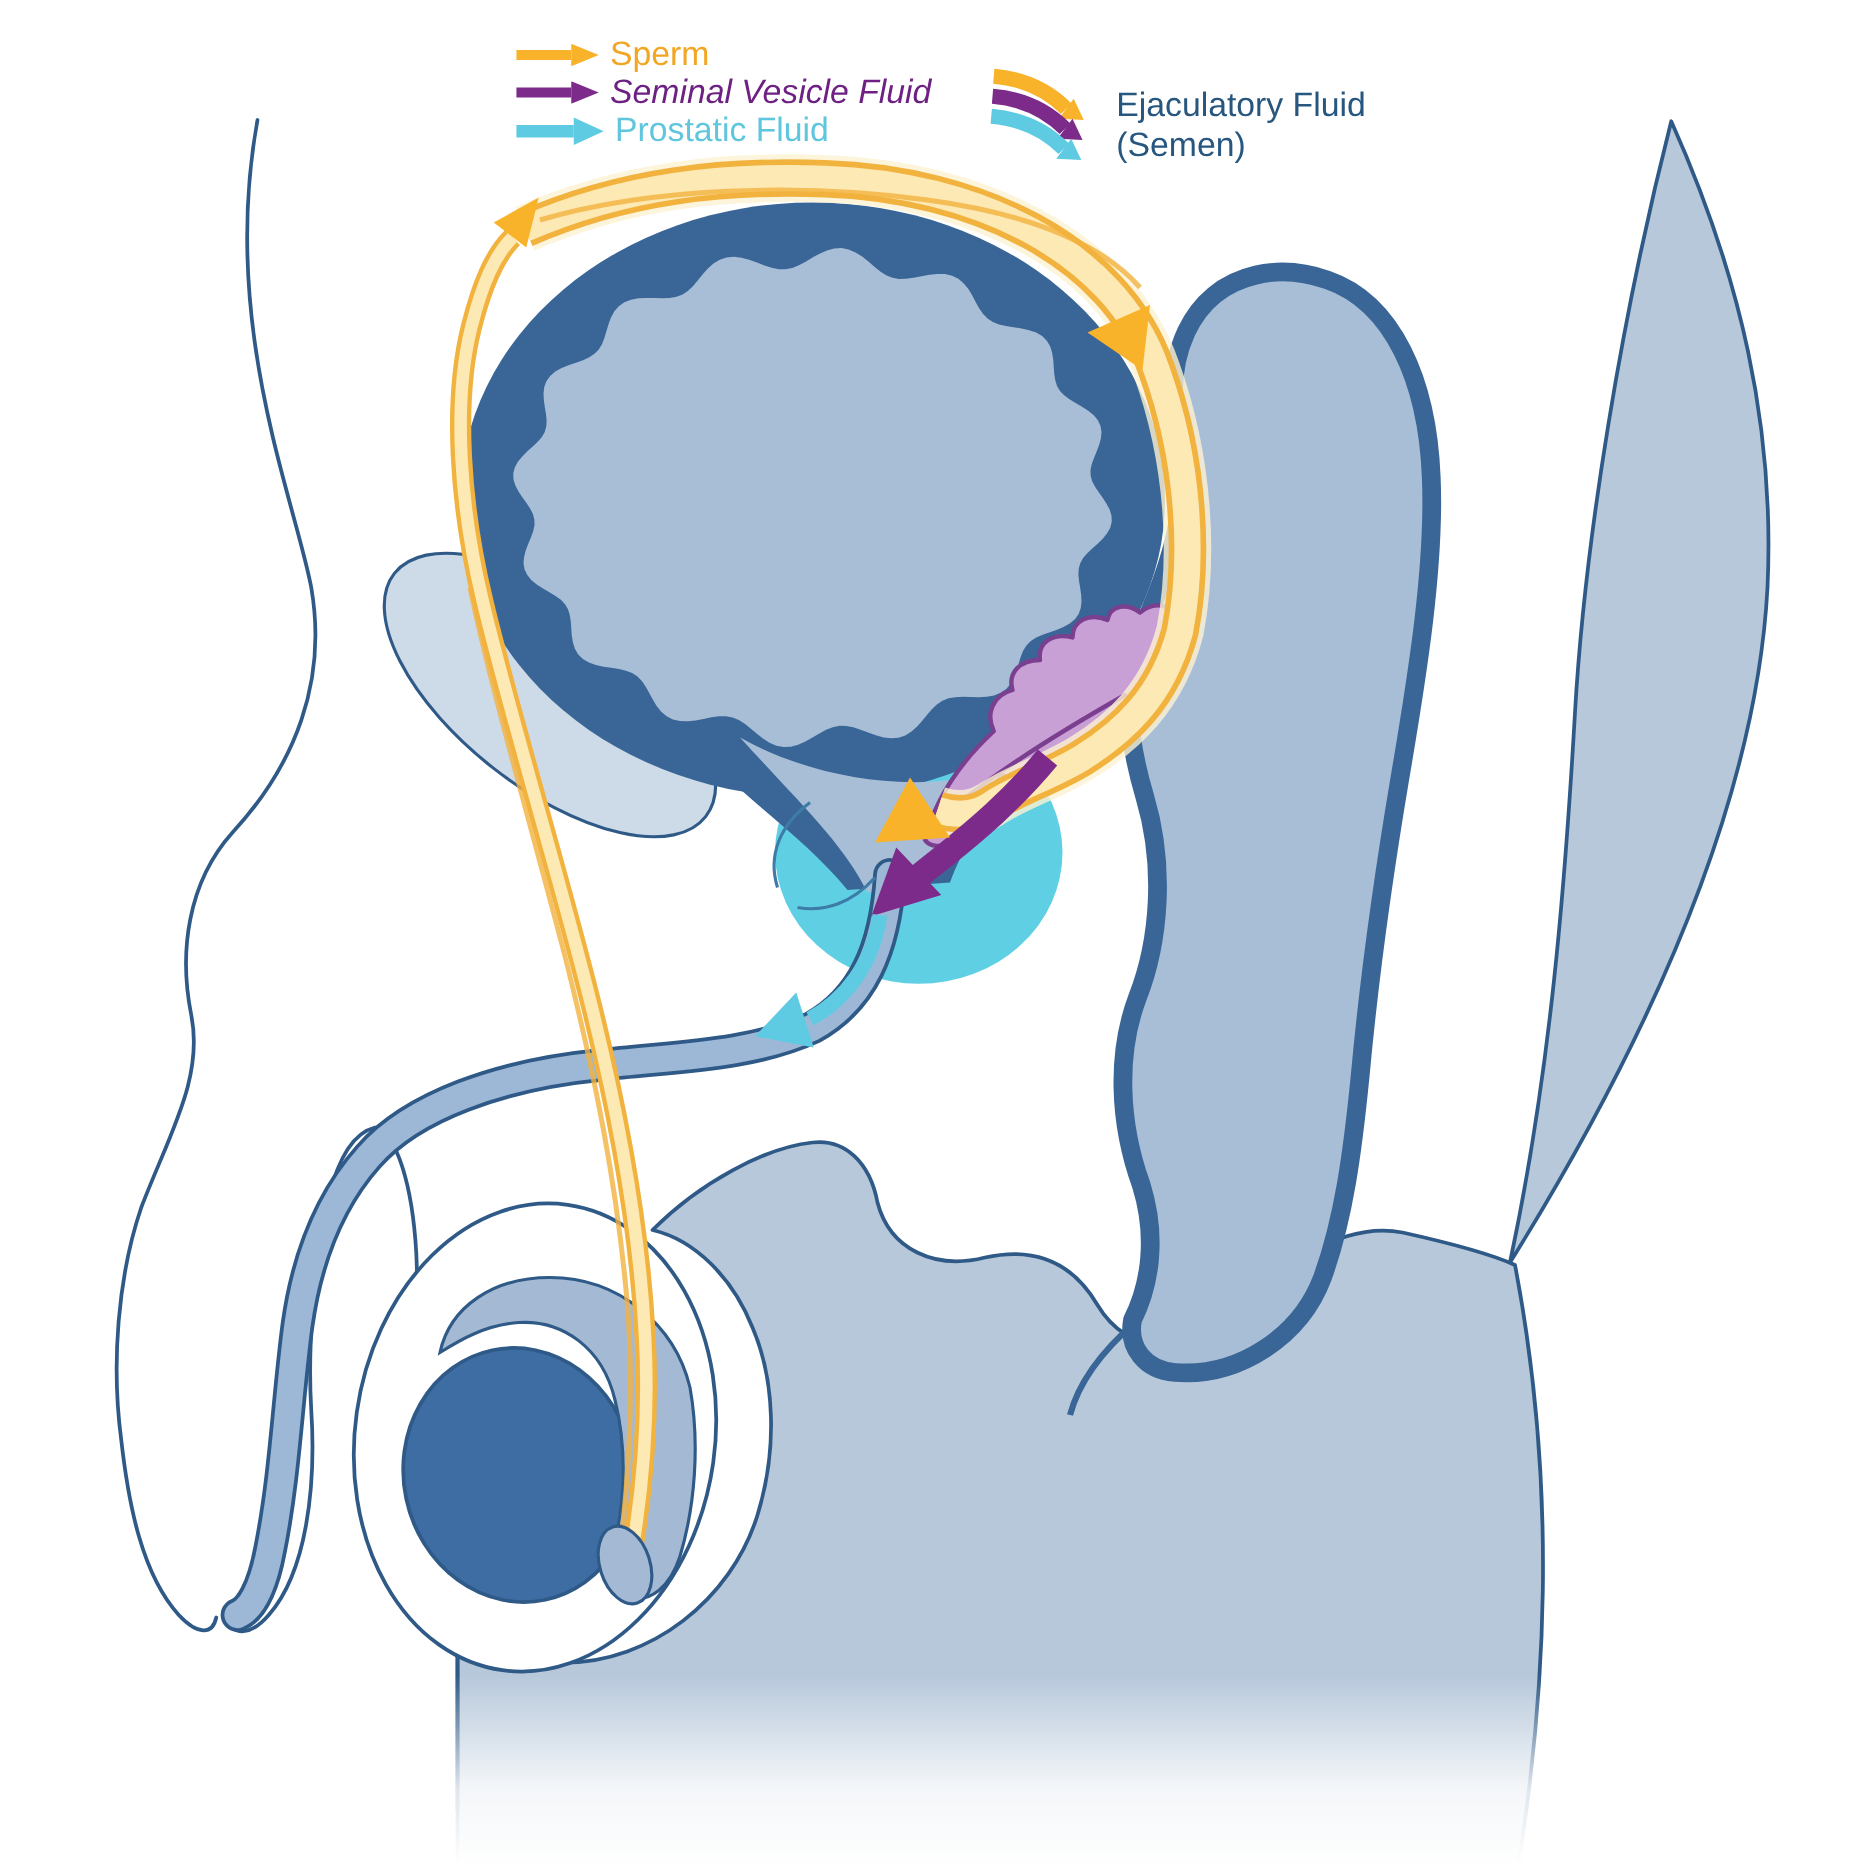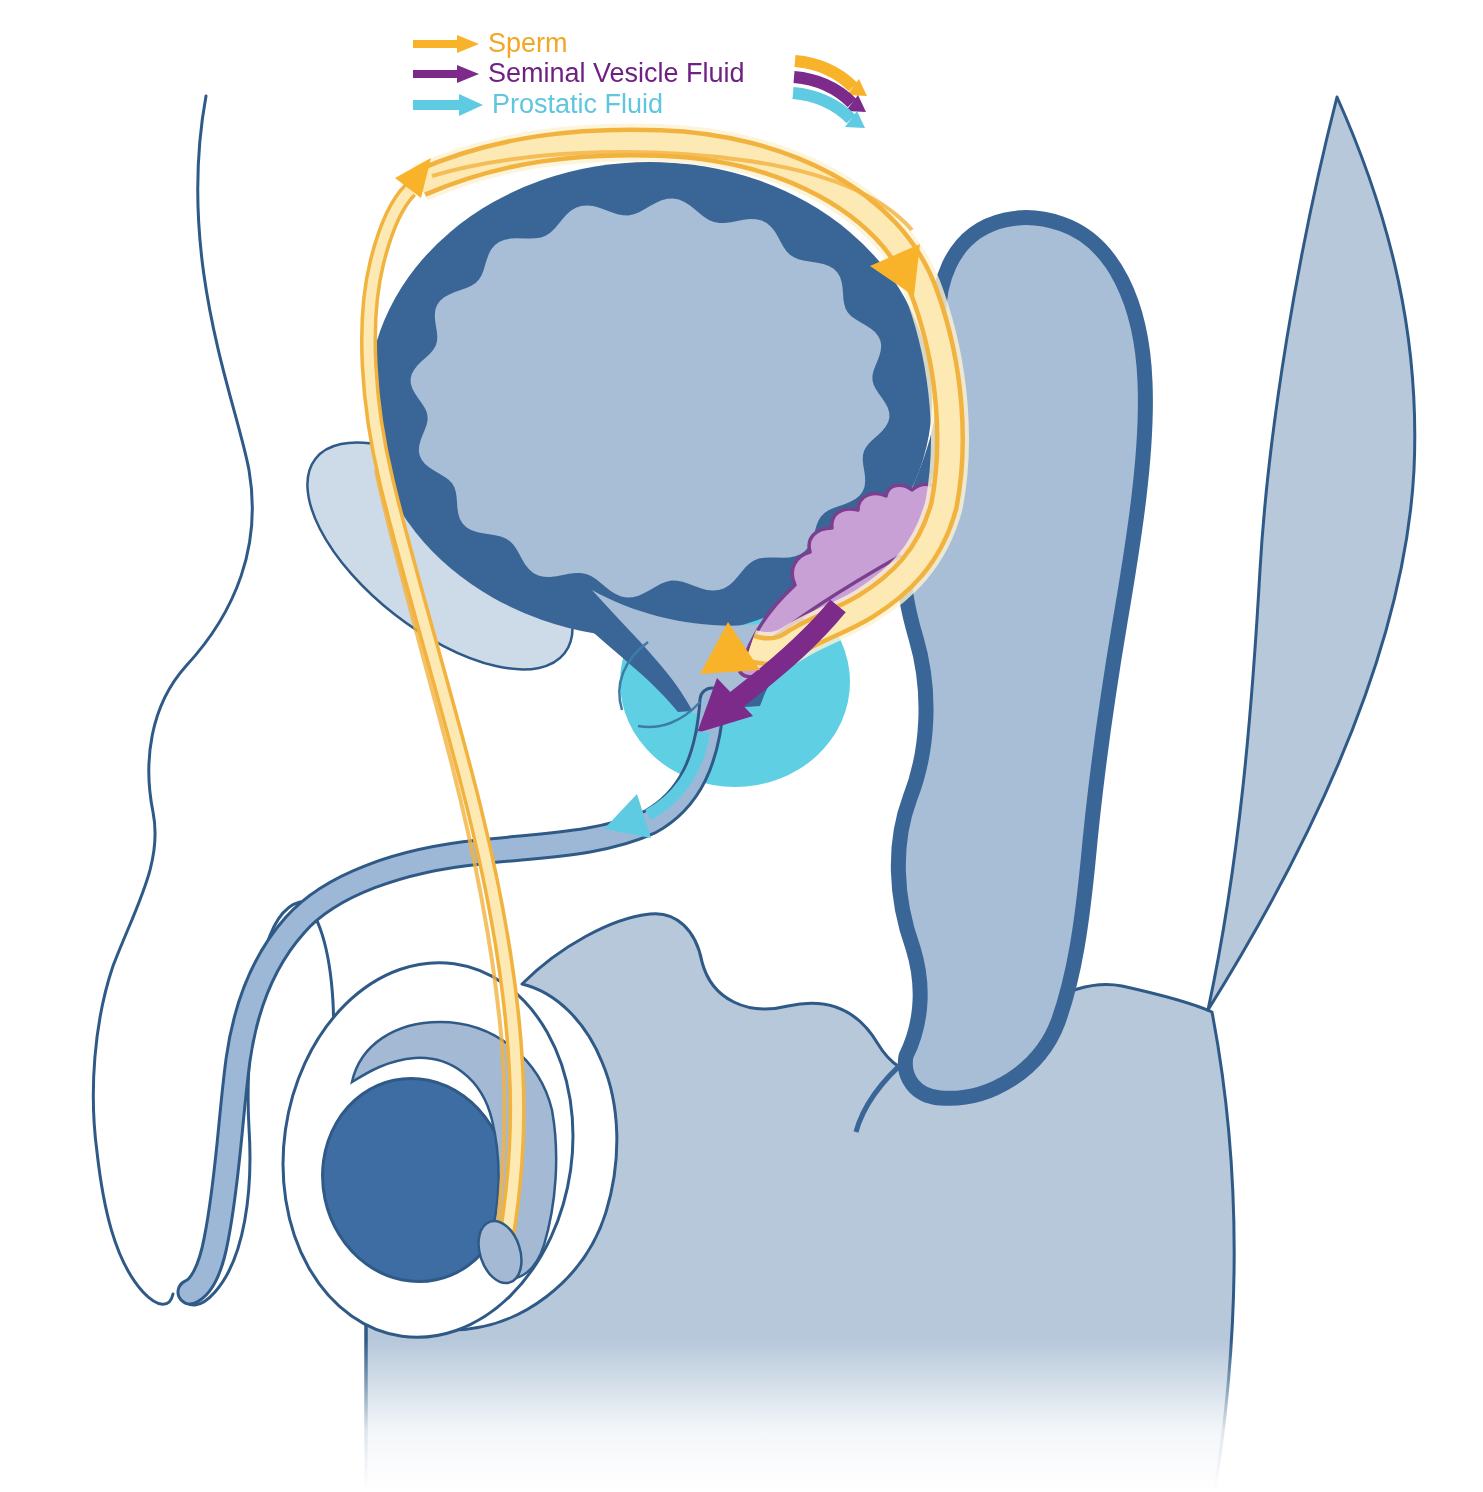--- a/index.html
+++ b/index.html
@@ -31,21 +31,21 @@
   .s-purple{fill:none;stroke:var(--purple);stroke-width:20;}
   .f-purple{fill:var(--purple);}
   .s-cyanA{fill:none;stroke:var(--cyanArrow);stroke-width:12;}
   .f-cyanA{fill:var(--cyanArrow);}
   .s-duct{fill:none;stroke:var(--ductBlue);stroke-width:2.5;}
   .s-anal{fill:none;stroke:var(--wall);stroke-width:5;}
   
   .legend-row{position:absolute;display:flex;align-items:center;gap:9px;
               font-size:27px;line-height:31px;white-space:nowrap;}
   .lg-sperm{color:var(--spermText);}
-  .lg-seminal{color:var(--seminalText);}
+  .lg-seminal{color:var(--seminalText);font-style:italic;}
   .lg-prostatic{color:var(--prostaticText);text-align:center;}
   .semen-block{position:absolute;color:var(--semenText);font-size:27px;line-height:32px;}
   .semen-icon{position:absolute;}
 </style>
 </head>
 <body>
 
 <div id="stage">
 
   <svg id="anatomy-svg" width="1483" height="1492" viewBox="0 0 1483 1492">
@@ -185,14 +185,18 @@
   </div>
 
   <svg class="semen-icon" style="left:789px;top:53px" width="82" height="76" viewBox="0 0 82 76">
     <path d="M 6,8 C 30,10 50,20 64,34" fill="none" stroke="var(--arrowYellow)" stroke-width="12"></path>
     <polygon points="78,43 70,26 58,42" fill="var(--arrowYellow)"></polygon>
     <path d="M 5,24 C 29,26 49,36 63,50" fill="none" stroke="var(--purple)" stroke-width="12"></path>
     <polygon points="77,59 69,42 57,58" fill="var(--purple)"></polygon>
     <path d="M 4,40 C 28,42 48,52 62,66" fill="none" stroke="var(--cyanArrow)" stroke-width="12"></path>
     <polygon points="76,75 68,58 56,74" fill="var(--cyanArrow)"></polygon>
   </svg>
+  <div class="semen-block" style="left:893px;top:68px">
+    <div>Ejaculatory Fluid</div>
+    <div>(Semen)</div>
+  </div>
 
 </div>
 
 </body></html>

